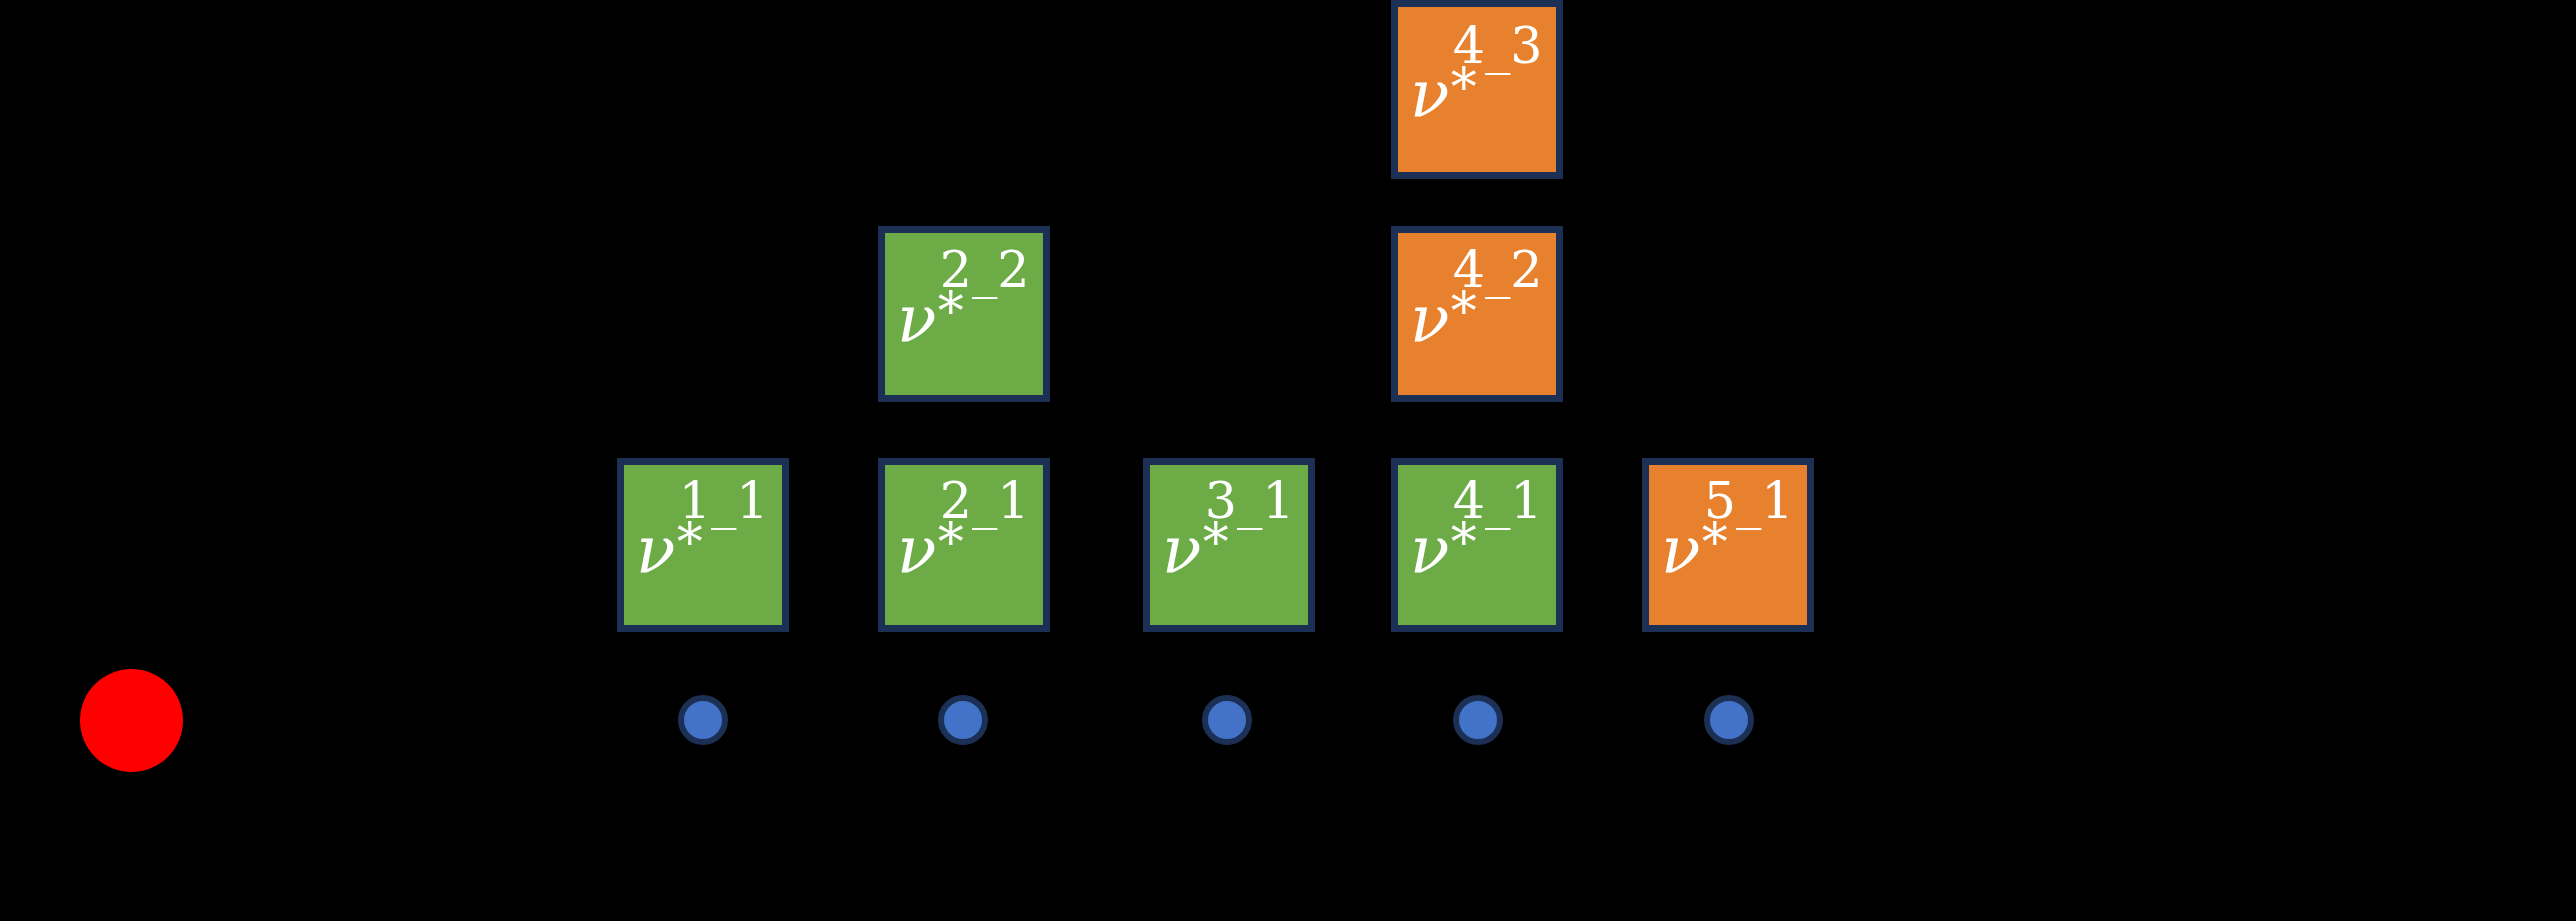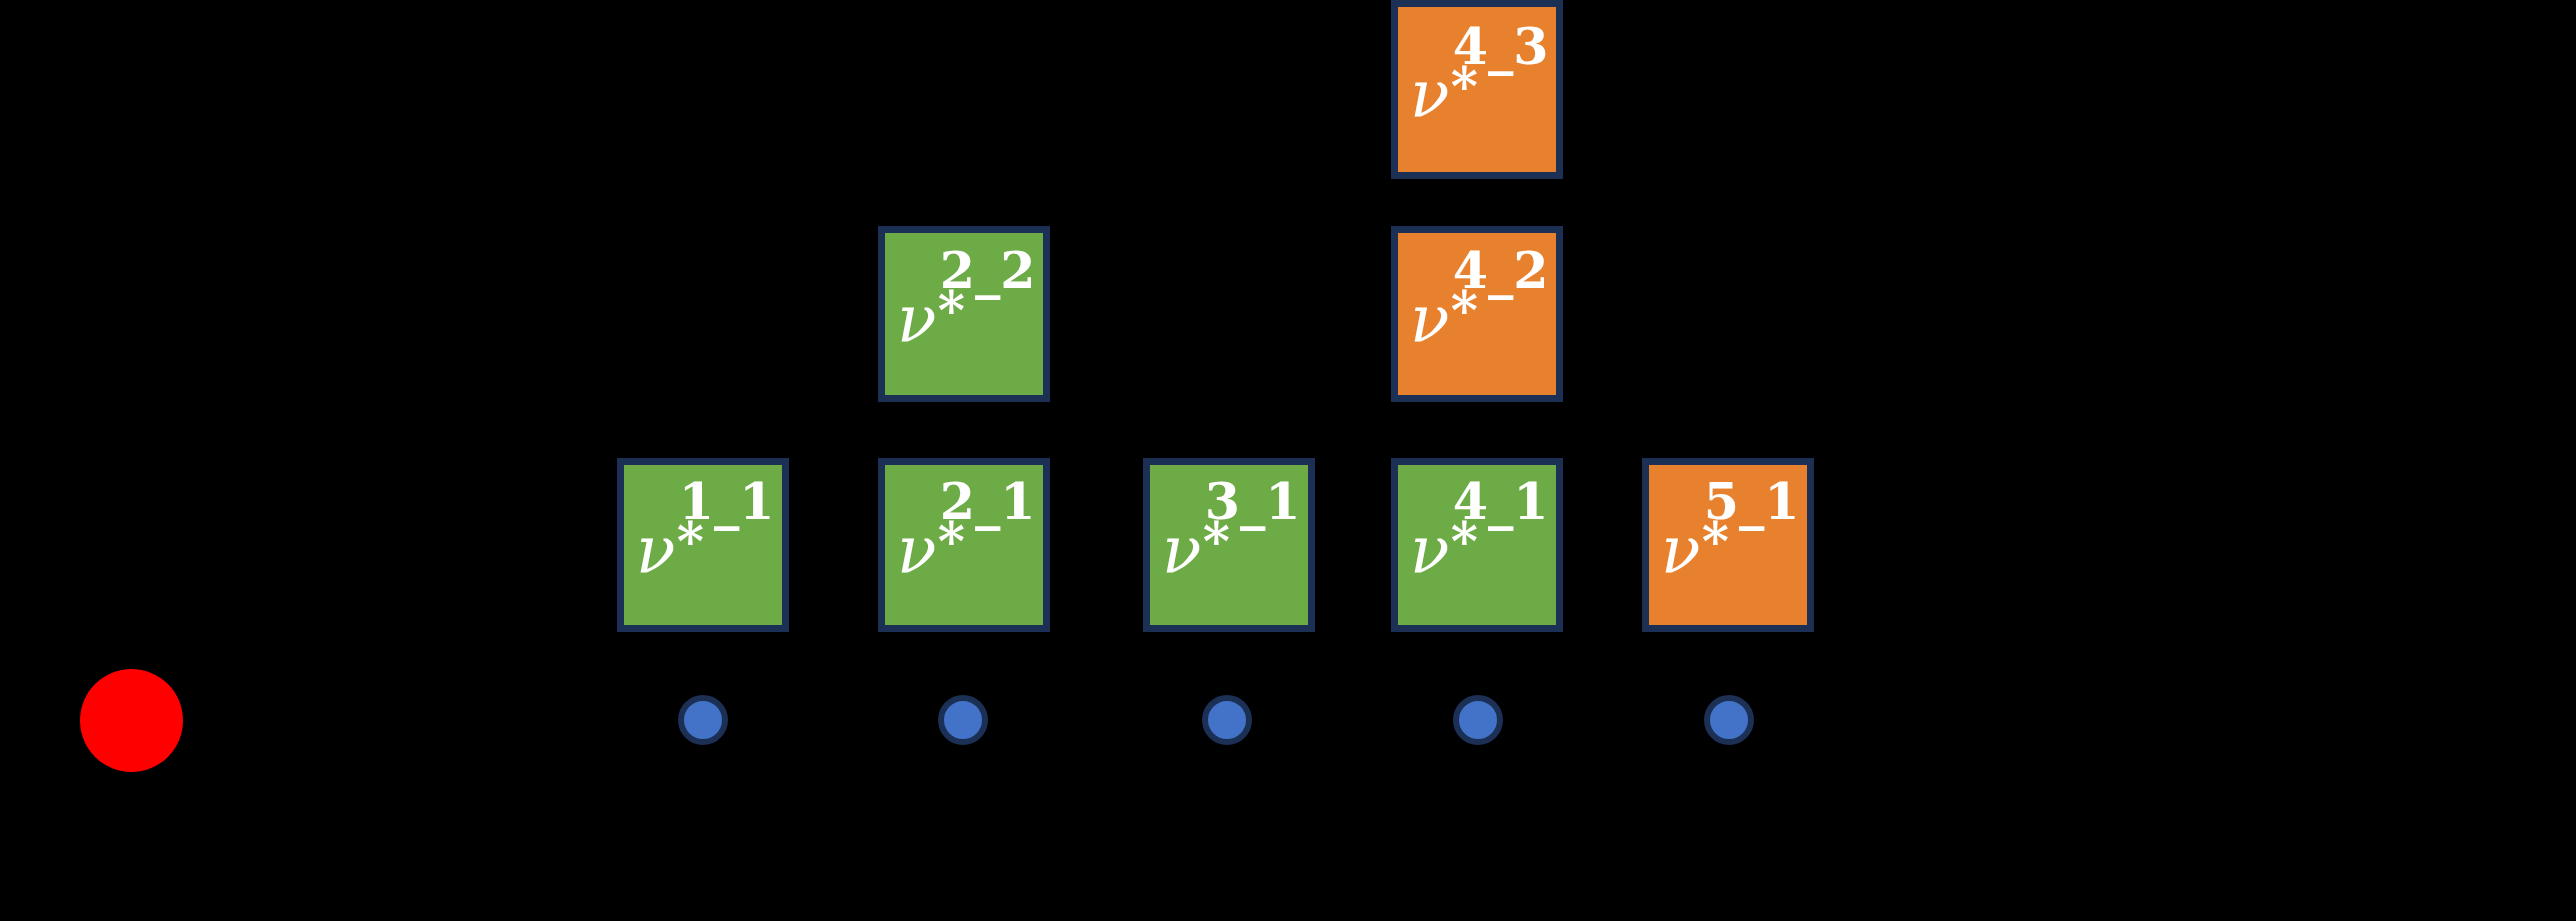--- a/index.html
+++ b/index.html
@@ -48,21 +48,20 @@
     font-style: italic;
     font-size: 65px;
     font-family: "DejaVu Serif", serif;
   }
   .mathlabel .scripts {
     display: inline-block;
     position: relative;
     width: 1.45em;
     height: 1em;
     vertical-align: baseline;
-    font-weight: bold;
   }
   .mathlabel .sup {
     position: absolute;
     left: 0.06em;
     top: -0.62em;
     font-size: 0.78em;
     font-style: normal;
     font-family: "DejaVu Serif", serif;
     white-space: nowrap;
   }

